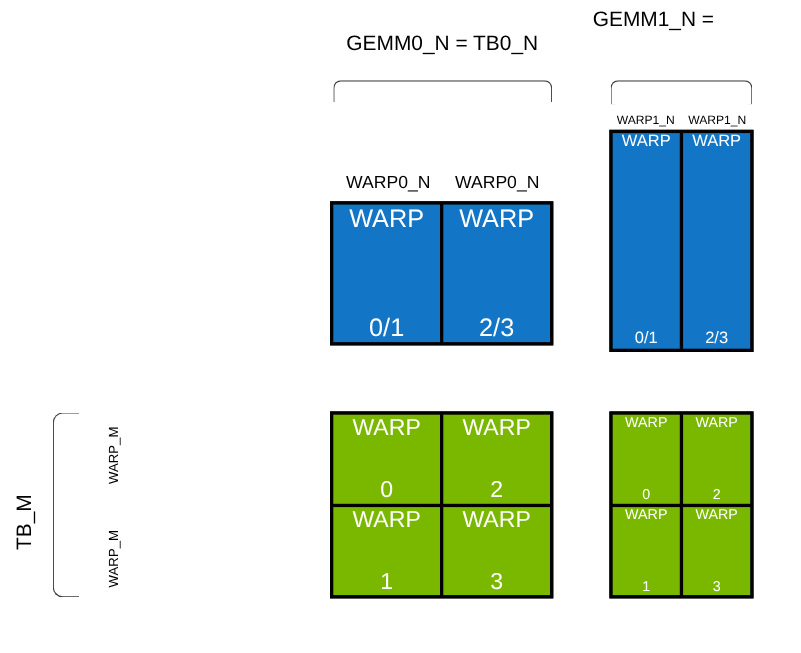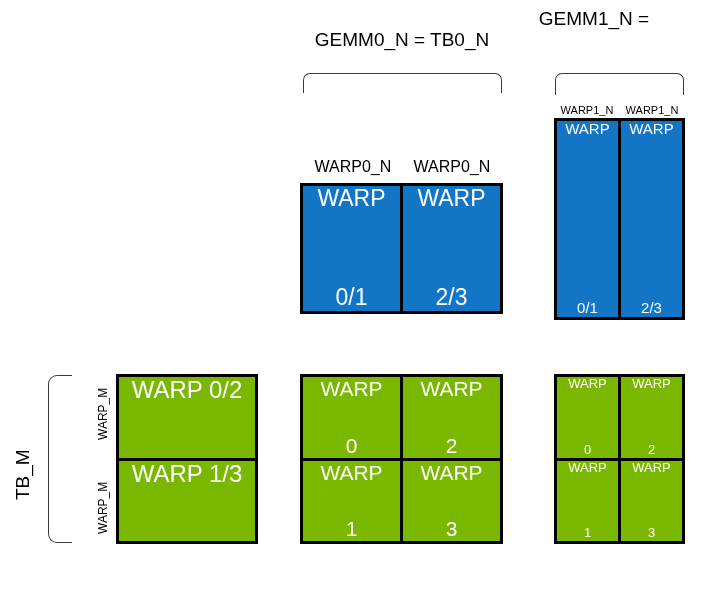--- a/index.html
+++ b/index.html
@@ -153,28 +153,20 @@
     </div>
   </div>
 
   <div class="vlabel big" style="left:12px; top:500px;">TB_M</div>
 
   <div class="vbracket" style="left:48px; top:375px; width:24px; height:168px;"></div>
 
   <div class="vlabel" style="left:96px; top:440px;">WARP_M</div>
   <div class="vlabel" style="left:96px; top:534px;">WARP_M</div>
 
-  <div class="grid fs-wide" style="left:116px; top:374px; width:142px; height:170px; grid-template-columns:1fr; grid-template-rows:1fr 1fr;">
-    <div class="cell green">
-      <span class="l1">WARP 0/2</span>
-    </div>
-    <div class="cell green">
-      <span class="l1">WARP 1/3</span>
-    </div>
-  </div>
 
   <div class="grid fs-md" style="left:300px; top:374px; width:203px; height:170px; grid-template-columns:1fr 1fr; grid-template-rows:1fr 1fr;">
     <div class="cell green">
       <span class="l1">WARP</span>
       <span class="l2">0</span>
     </div>
     <div class="cell green">
       <span class="l1">WARP</span>
       <span class="l2">2</span>
     </div>

